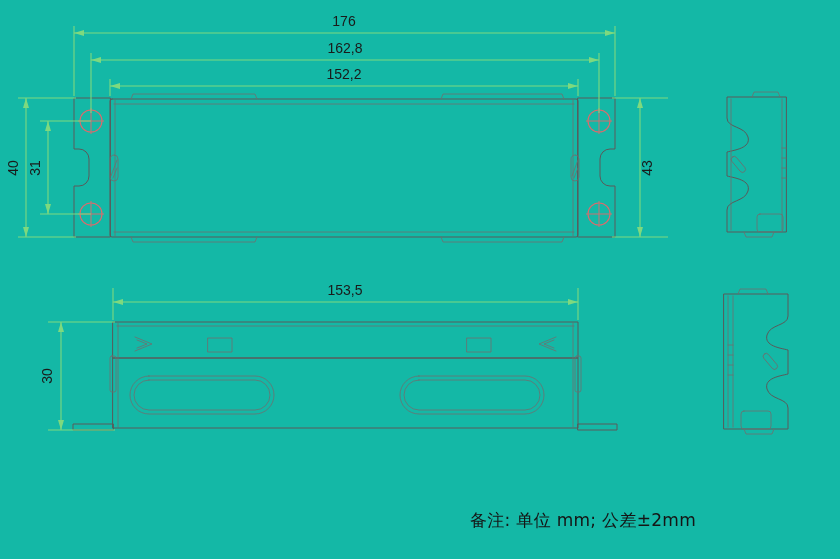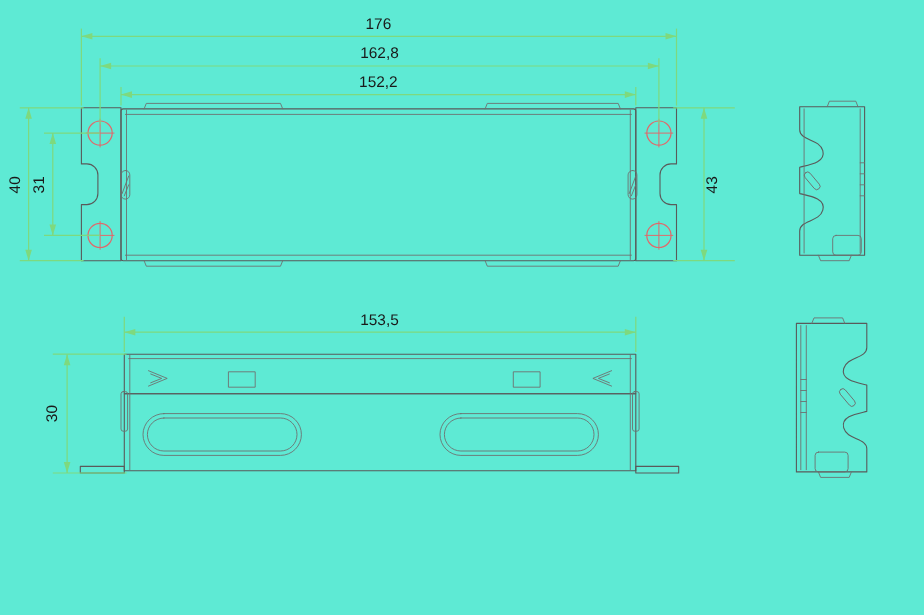--- a/index.html
+++ b/index.html
@@ -8,21 +8,21 @@
     padding: 0;
     background: #ffffff;
   }
   body {
     font-family: "Liberation Sans", "DejaVu Sans", sans-serif;
   }
   #sheet {
     position: relative;
     width: 840px;
     height: 559px;
-    background: #5eead4;
+    background: #14b8a6;
     overflow: hidden;
   }
   #sheet svg {
     position: absolute;
     left: 0;
     top: 0;
   }
   .note {
     position: absolute;
     left: 470px;
@@ -274,14 +274,15 @@
       </g>
 
       <line class="obj-thin" x1="728" y1="345" x2="733" y2="345"></line>
       <line class="obj-thin" x1="728" y1="355" x2="733" y2="355"></line>
       <line class="obj-thin" x1="728" y1="365" x2="733" y2="365"></line>
       <line class="obj-thin" x1="728" y1="375" x2="733" y2="375"></line>
     </g>
 
   </svg>
 
+  <div class="note">备注: 单位 mm; 公差±2mm</div>
 
 </div>
 
 </body></html>

